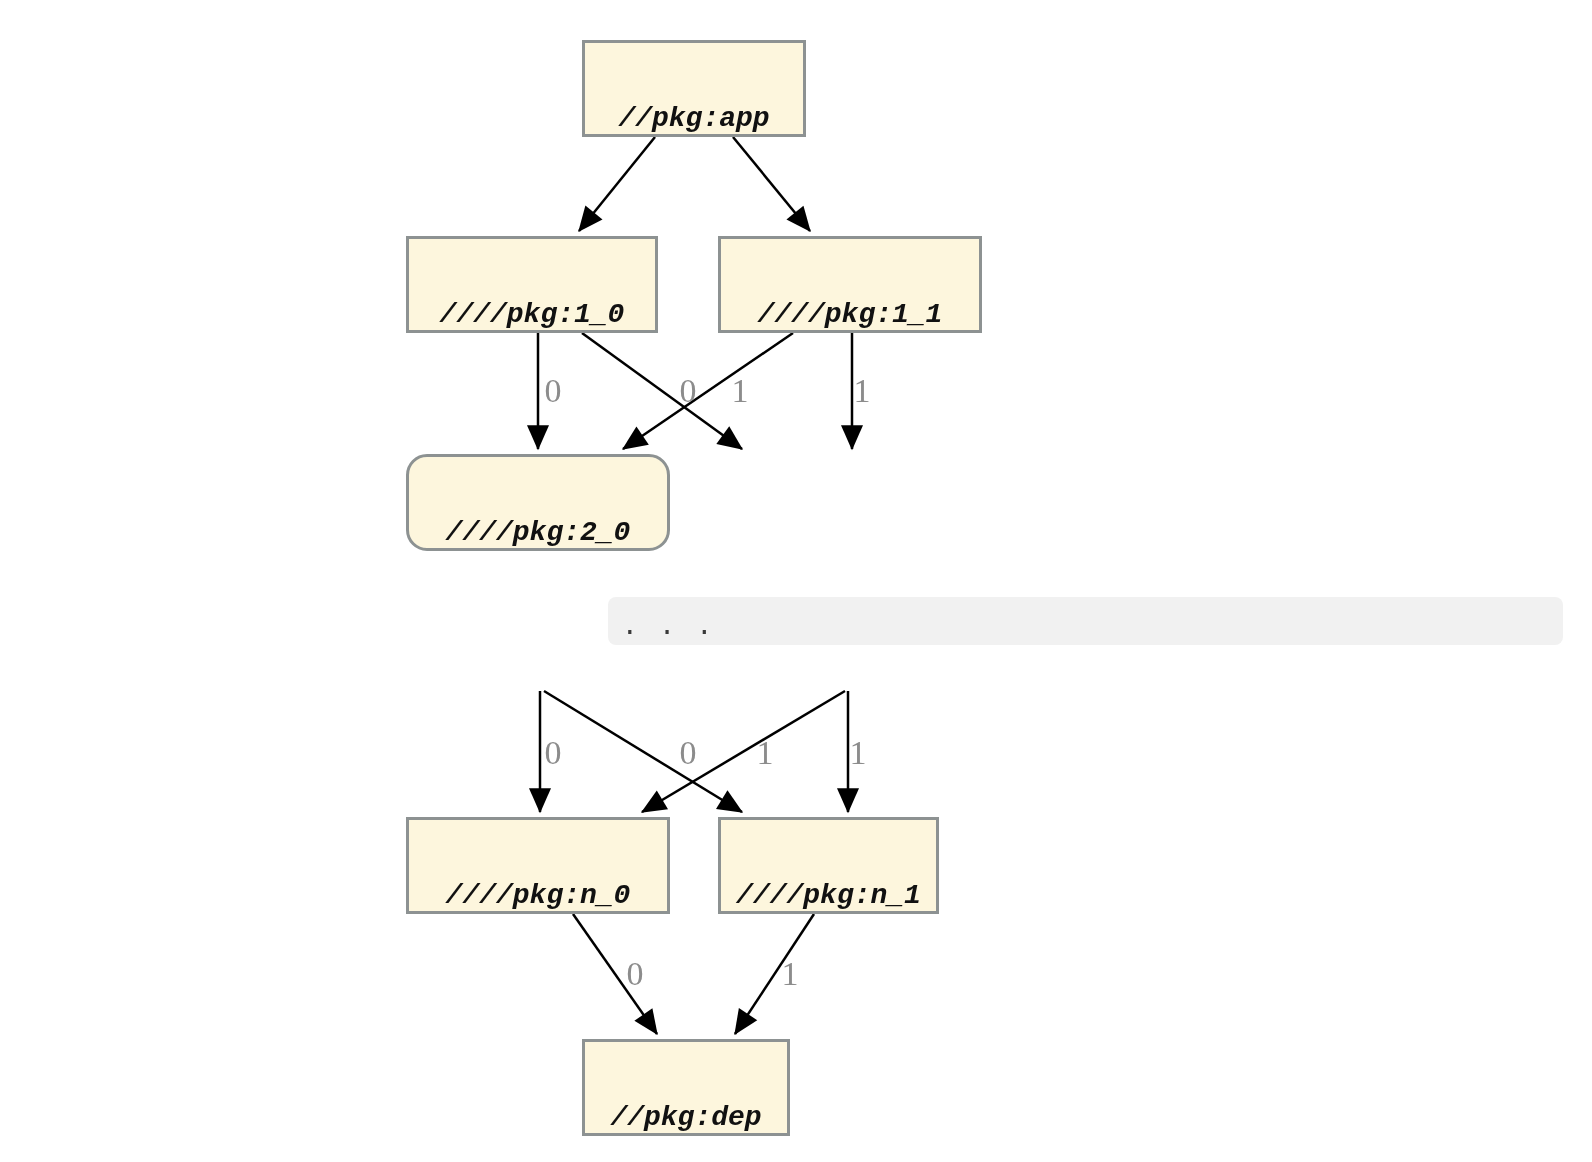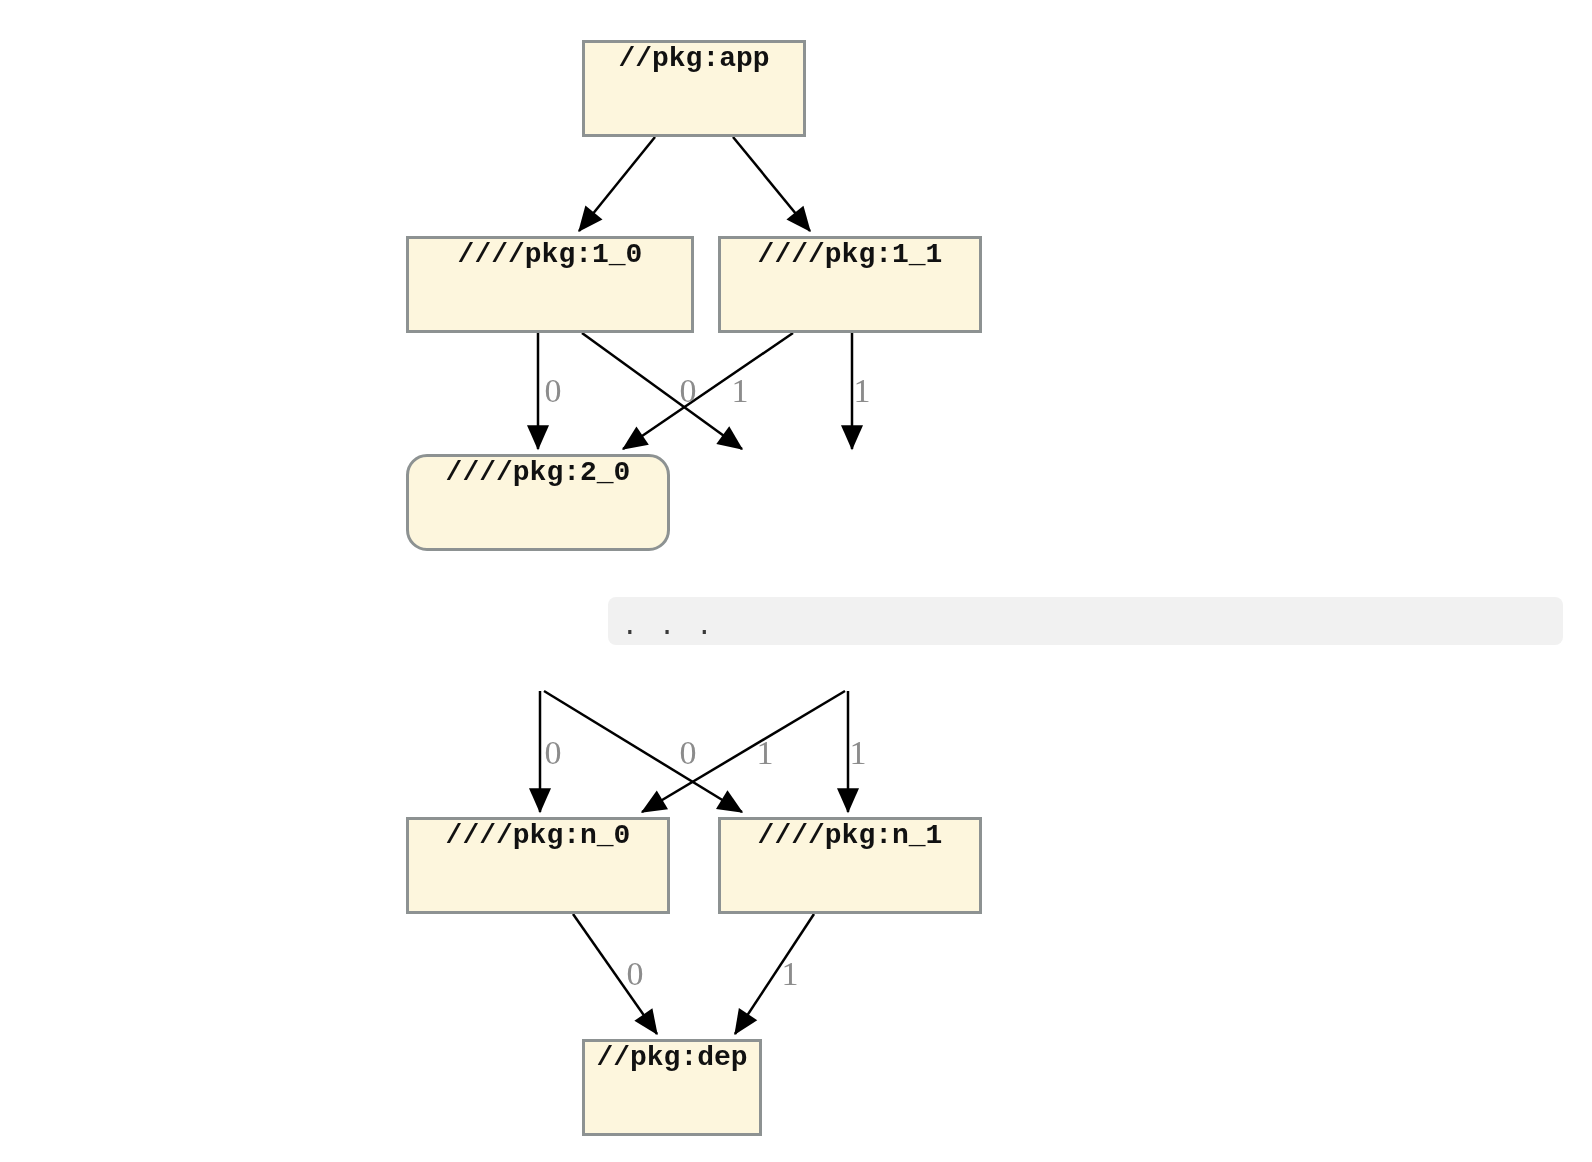--- a/index.html
+++ b/index.html
@@ -37,22 +37,23 @@
     font-size: 34px;
     text-anchor: middle;
   }
   .node {
     position: absolute;
     height: 97px;
     box-sizing: border-box;
     background: var(--node-fill, #fdf6dd);
     border: 3px solid var(--node-border, #8d9292);
     display: flex;
-    align-items: flex-start;
+    align-items: flex-end;
     justify-content: center;
+    font-style: italic;
   }
   .node span {
     font-family: "Liberation Mono", monospace;
     font-weight: 700;
     font-size: 28px;
     color: var(--node-text, #111);
     white-space: pre;
   }
   .ellipsis-band {
     position: absolute;
@@ -114,39 +115,39 @@
     <line class="edge" x1="814" y1="914" x2="735" y2="1034" marker-end="url(#arrow)"></line>
 
     <text class="edge-label" x="635" y="985">0</text>
     <text class="edge-label" x="790" y="985">1</text>
   </svg>
 
   <div class="node" style="left:582px; top:40px; width:224px;">
     <span>//pkg:app</span>
   </div>
 
-  <div class="node" style="left:406px; top:236px; width:288px;">
+  <div class="node" style="left:406px; top:236px; width:252px;">
     <span>////pkg:1_0</span>
   </div>
   <div class="node" style="left:718px; top:236px; width:264px;">
     <span>////pkg:1_1</span>
   </div>
 
   <div class="node" style="left:406px; top:454px; width:264px;border-radius:21px;">
     <span>////pkg:2_0</span>
   </div>
 
   <div class="ellipsis-band">
     <span>. . .</span>
   </div>
 
   <div class="node" style="left:406px; top:817px; width:264px;">
     <span>////pkg:n_0</span>
   </div>
-  <div class="node" style="left:718px; top:817px; width:264px;">
+  <div class="node" style="left:718px; top:817px; width:221px;">
     <span>////pkg:n_1</span>
   </div>
 
-  <div class="node" style="left:582px; top:1039px; width:180px;">
+  <div class="node" style="left:582px; top:1039px; width:208px;">
     <span>//pkg:dep</span>
   </div>
 
 </div>
 
 </body></html>

